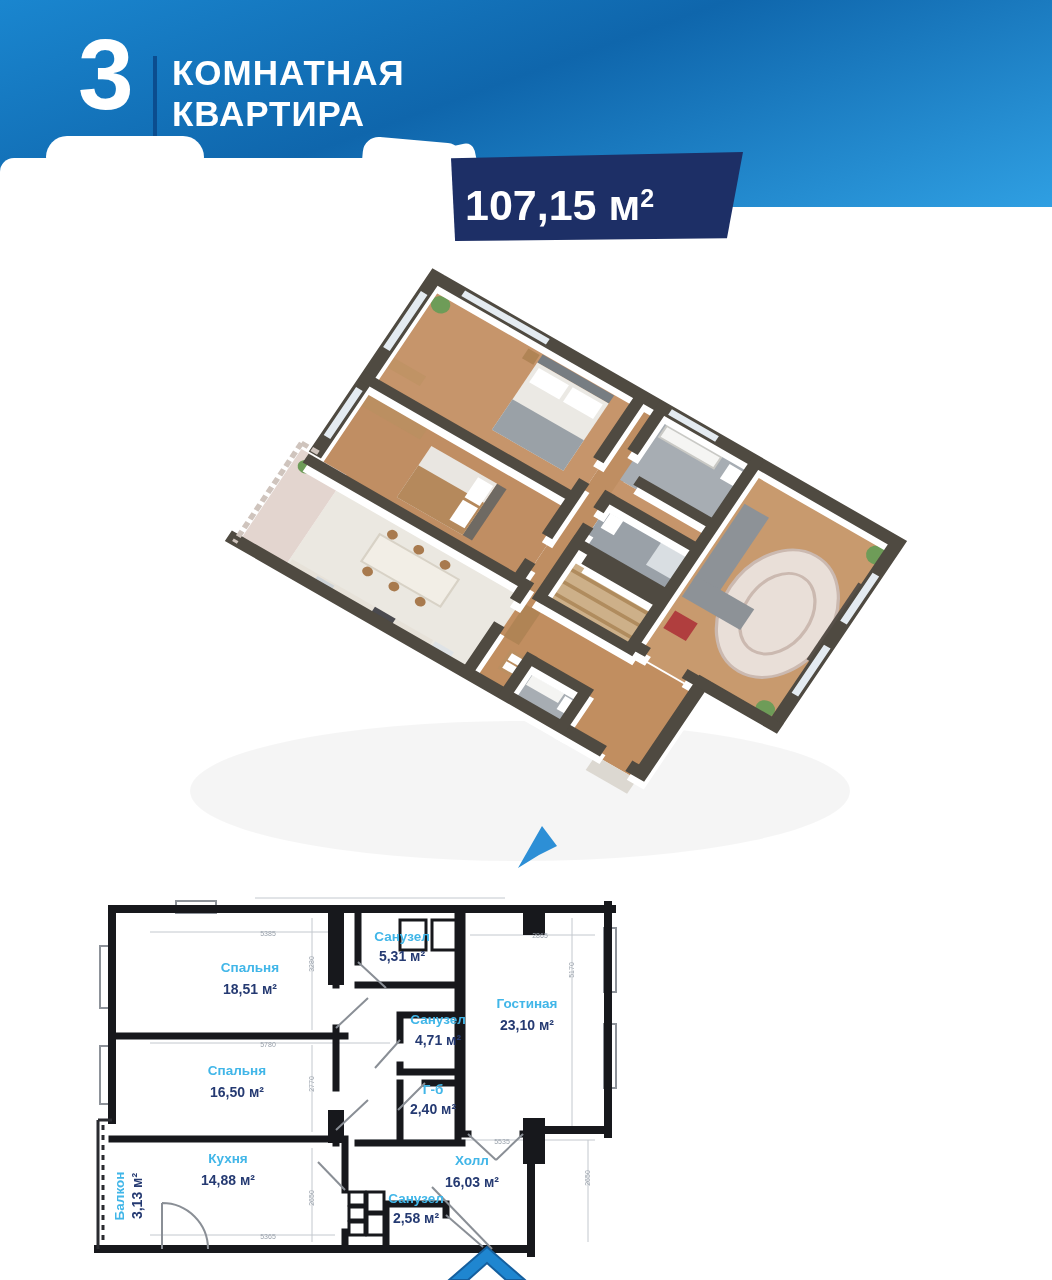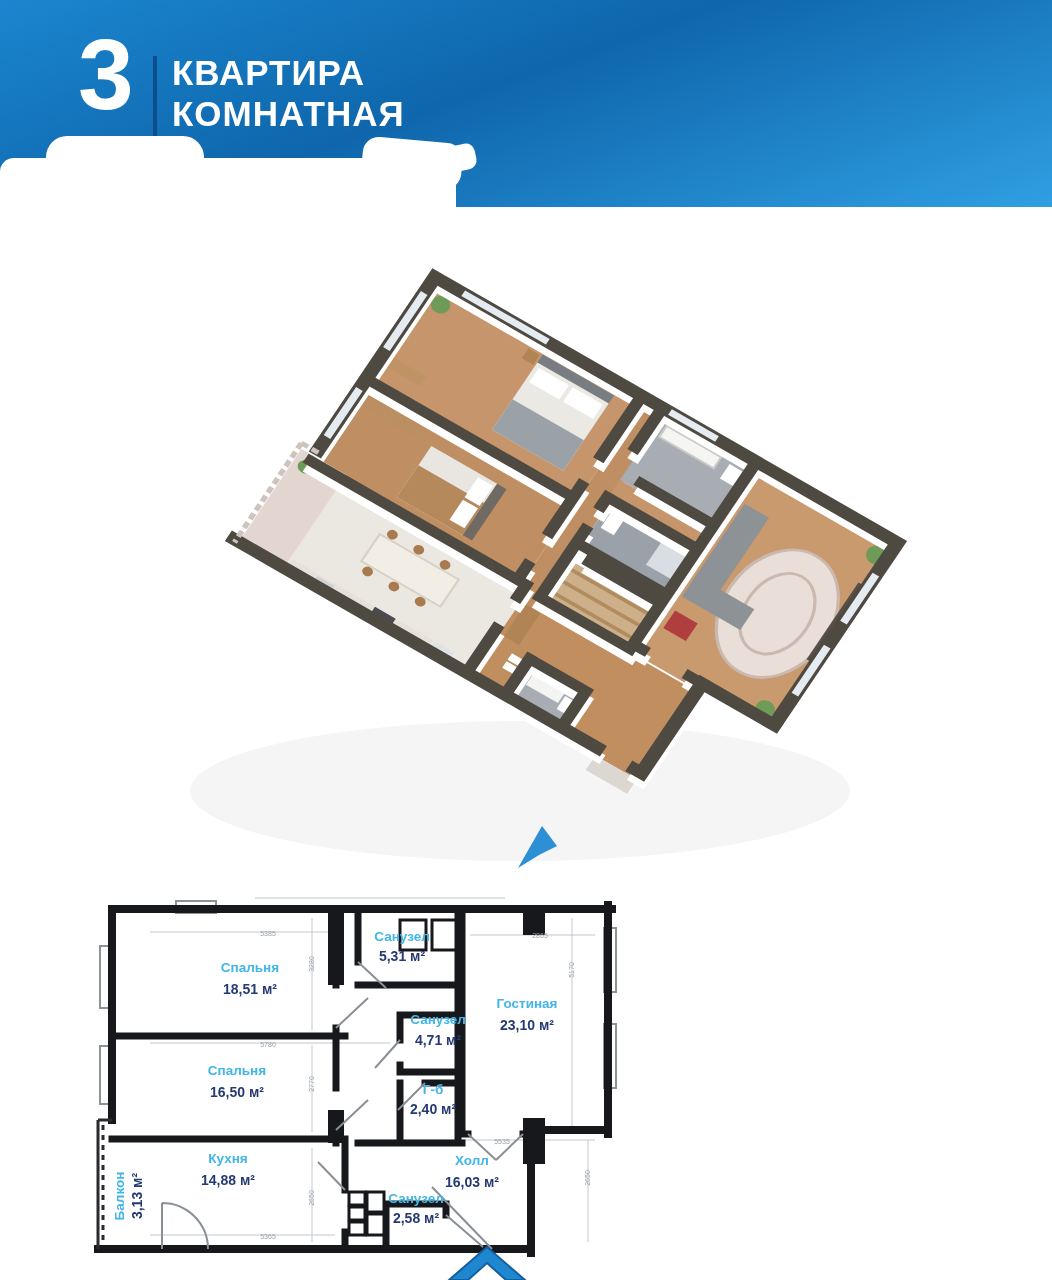--- a/index.html
+++ b/index.html
@@ -31,30 +31,33 @@
 </style>
 </head>
 <body>
 
 <div class="page">
 
   <div class="band">
     <div class="roomnum">3</div>
     <div class="divider"></div>
     <div class="title">
+      <div>КОМНАТНАЯ</div>
       <div>КВАРТИРА</div>
-      <div>КОМНАТНАЯ</div>
     </div>
   </div>
 
   <div class="blob"></div>
   <div class="blob-b1"></div>
   <div class="blob-b2"></div>
   <div class="blob-b3"></div>
 
+  <div class="badge">
+    <div class="badge-text"><span>107,15 м</span><sup>2</sup></div>
+  </div>
 
   <svg style="left:90px;top:246px;" width="880" height="648" viewBox="0 0 880 648">
     <ellipse cx="430" cy="545" rx="330" ry="70" fill="#000000" opacity="0.04"></ellipse>
     <defs>
       <g id="ow" fill="none">
         <path d="M0,0 H492 M492,0 V228 M492,228 H415 M415,228 V340 M415,340 H408 M368,340 H-18 M0,0 V216"></path>
       </g>
       <g id="iw" fill="none">
         <path d="M0,127 H220 M0,230 H229 M220,0 V75 M220,112 V170 M220,212 V230
                  M242,0 V50 M265,79 H342 M342,0 V234

